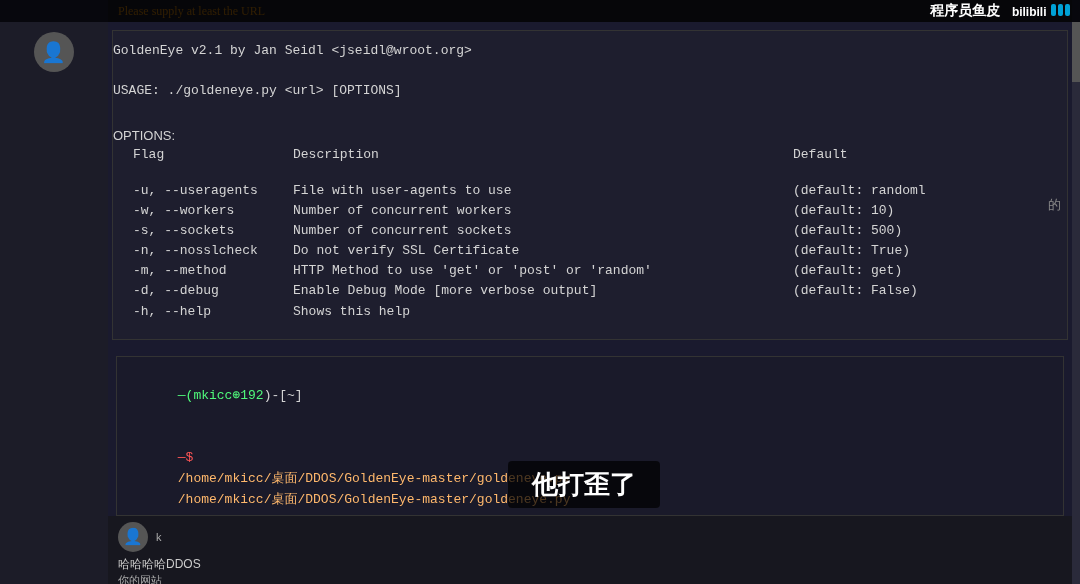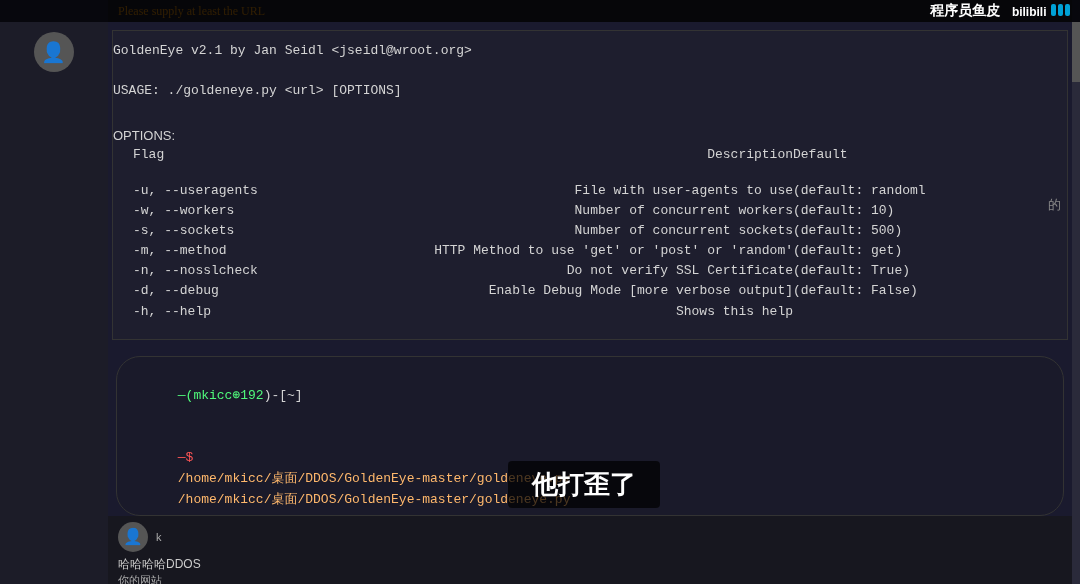--- a/index.html
+++ b/index.html
@@ -132,21 +132,20 @@
     }
 
     .opt-flag {
       width: 160px;
       color: #d4d4d4;
     }
 
     .opt-desc {
       width: 500px;
       color: #d4d4d4;
-      text-align: right;
     }
 
     .opt-default {
       color: #d4d4d4;
     }
 
     
     .terminal-bottom {
       background: #1a1a2a;
       border: 1px solid #333;
@@ -296,45 +295,45 @@
         <span class="opt-flag">-w, --workers</span>
         <span class="opt-desc">Number of concurrent workers</span>
         <span class="opt-default">(default: 10)</span>
       </div>
         <div class="opt-row">
         <span class="opt-flag">-s, --sockets</span>
         <span class="opt-desc">Number of concurrent sockets</span>
         <span class="opt-default">(default: 500)</span>
       </div>
         <div class="opt-row">
+        <span class="opt-flag">-n, --nosslcheck</span>
+        <span class="opt-desc">Do not verify SSL Certificate</span>
+        <span class="opt-default">(default: True)</span>
+      </div>
+        <div class="opt-row">
         <span class="opt-flag">-m, --method</span>
         <span class="opt-desc">HTTP Method to use 'get' or 'post'  or 'random'</span>
         <span class="opt-default">(default: get)</span>
       </div>
         <div class="opt-row">
-        <span class="opt-flag">-n, --nosslcheck</span>
-        <span class="opt-desc">Do not verify SSL Certificate</span>
-        <span class="opt-default">(default: True)</span>
-      </div>
-        <div class="opt-row">
         <span class="opt-flag">-d, --debug</span>
         <span class="opt-desc">Enable Debug Mode [more verbose output]</span>
         <span class="opt-default">(default: False)</span>
       </div>
         <div class="opt-row">
         <span class="opt-flag">-h, --help</span>
         <span class="opt-desc">Shows this help</span>
         <span class="opt-default"></span>
       </div>
       </div>
 
     <div style="position:absolute; right:6px; top:165px; color:#888; font-size:13px; font-family:Arial;">的</div>
   </div>
 
-  <div class="terminal-bottom" style="position:absolute; top:330px; left:4px; right:4px; height:160px;border-radius:24px;">
+  <div class="terminal-bottom" style="position:absolute; top:330px; left:4px; right:4px; height:160px;">
 
     <div class="prompt-line">
       <span class="prompt-user">—(mkicc</span><span style="color:#50fa7b;">⊕</span><span class="prompt-host">192</span><span style="color:#d4d4d4;">)-[~]</span>
     </div>
 
     <div class="prompt-line">
       <span class="prompt-arrow">—$</span>
       <span style="color:#ffb86c;">/home/mkicc/桌面/DDOS/GoldenEye-master/goldeneye.py</span>
       <span class="prompt-path">/home/mkicc/桌面/DDOS/GoldenEye-master/goldeneye.py</span>
       <span style="color:#6bb5ff;"> https://support.qq.com/products/370820/</span>

